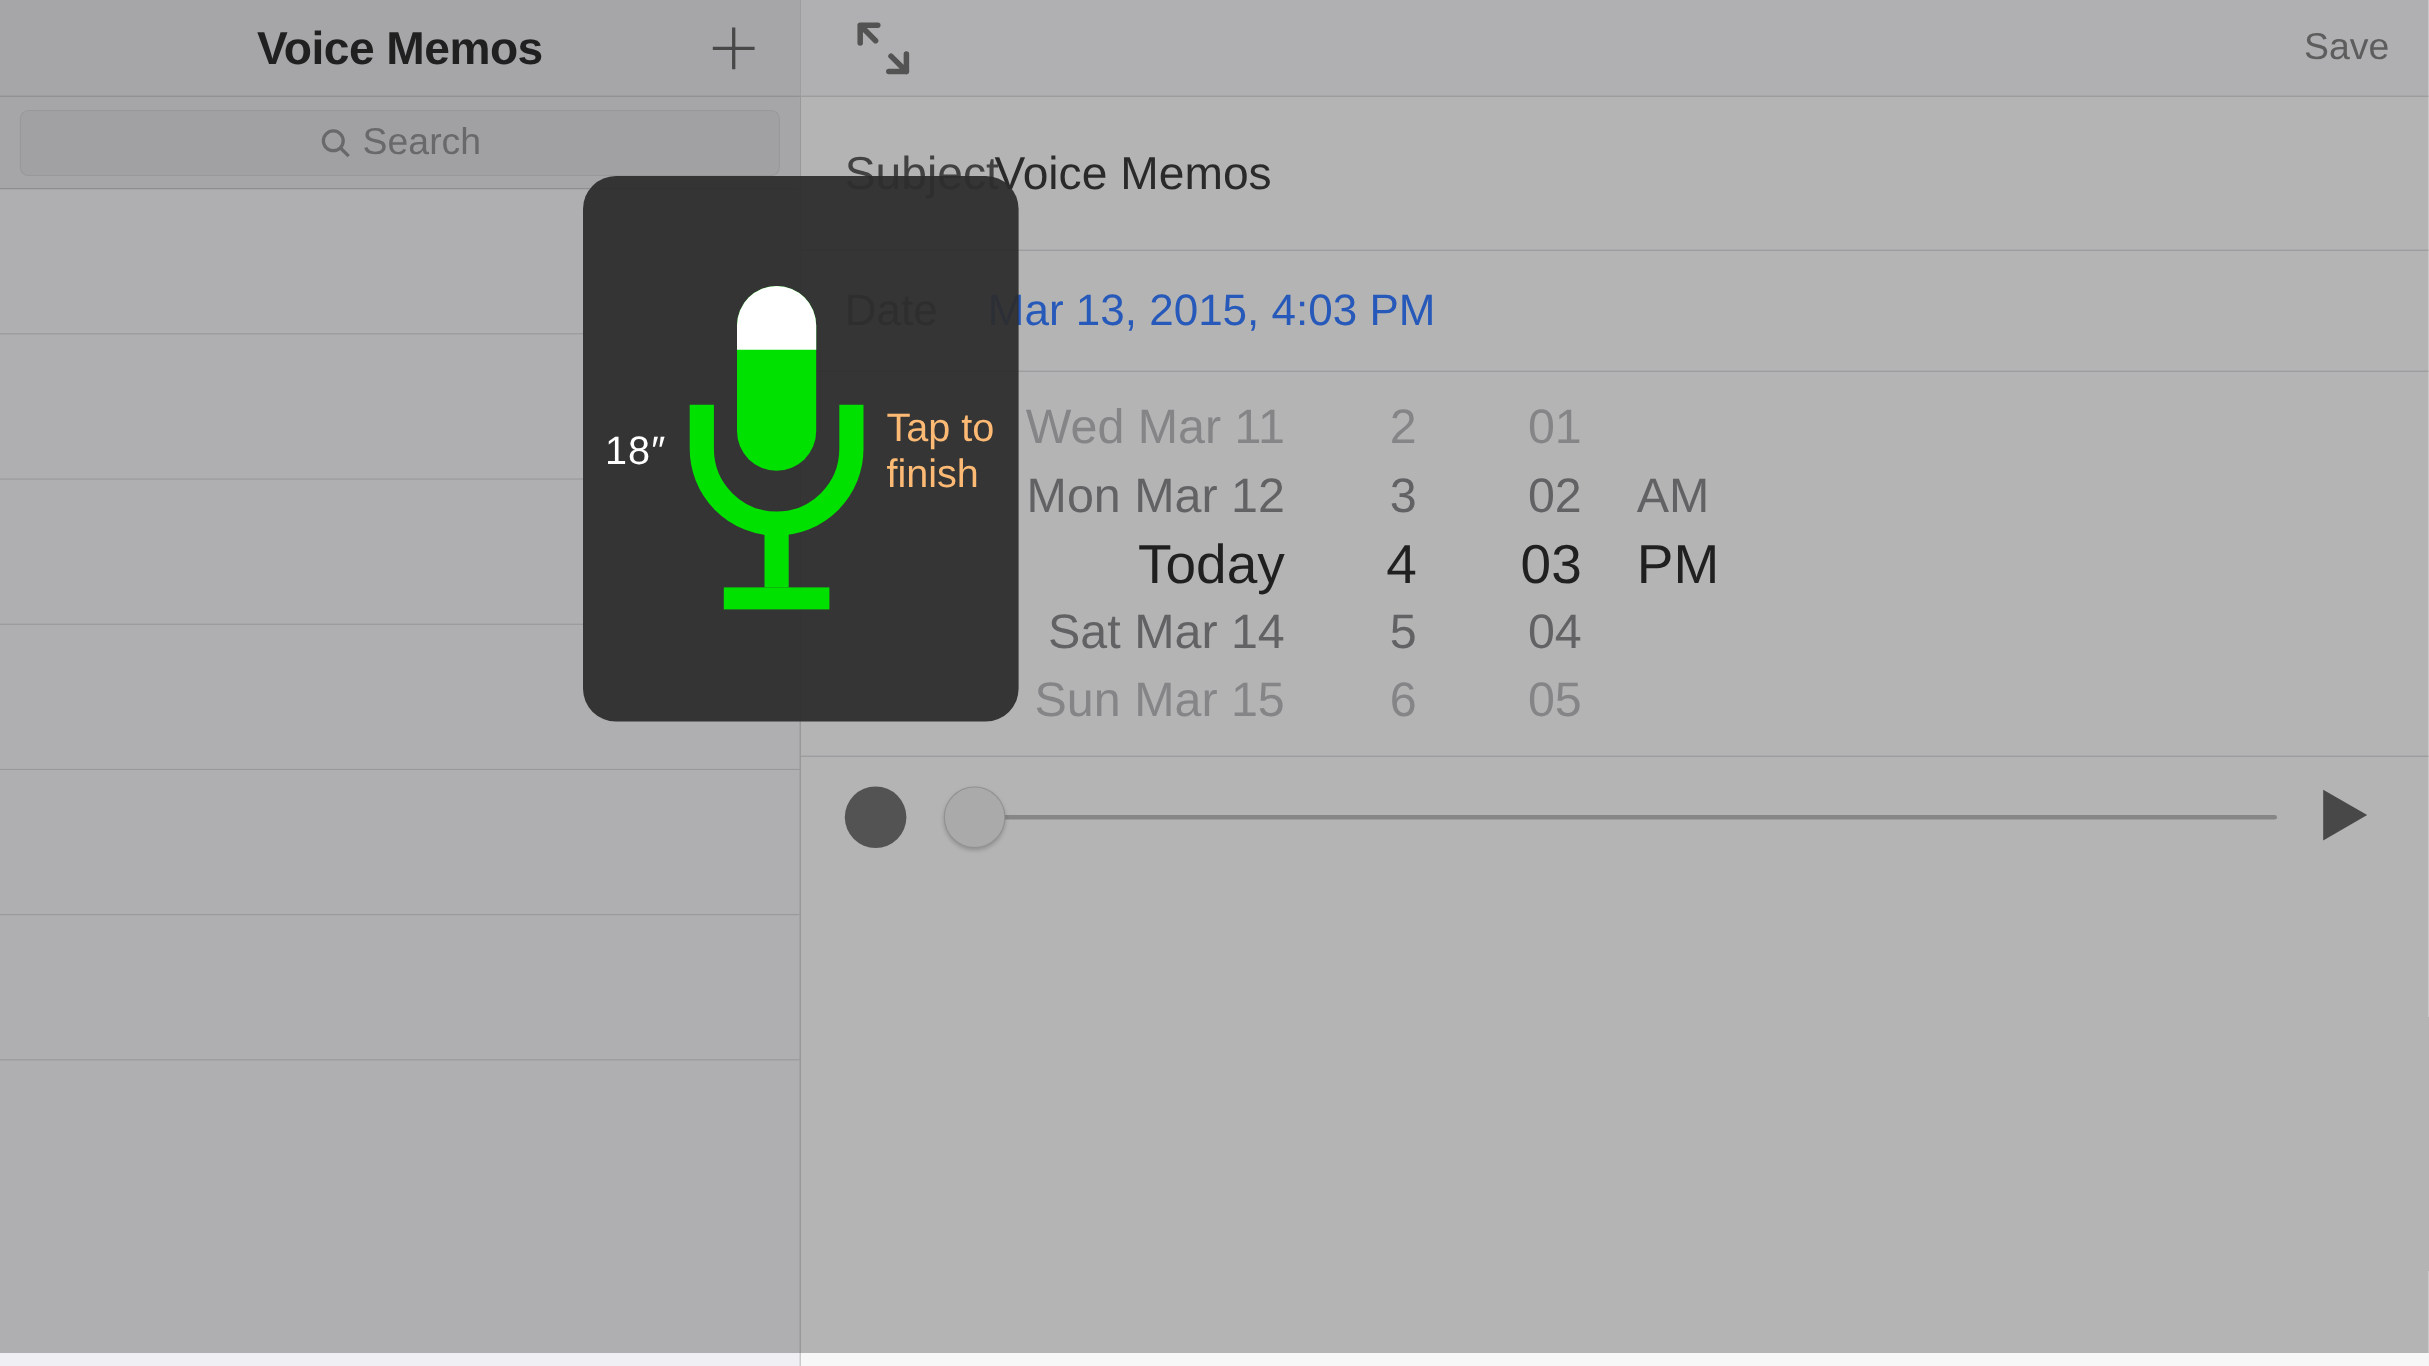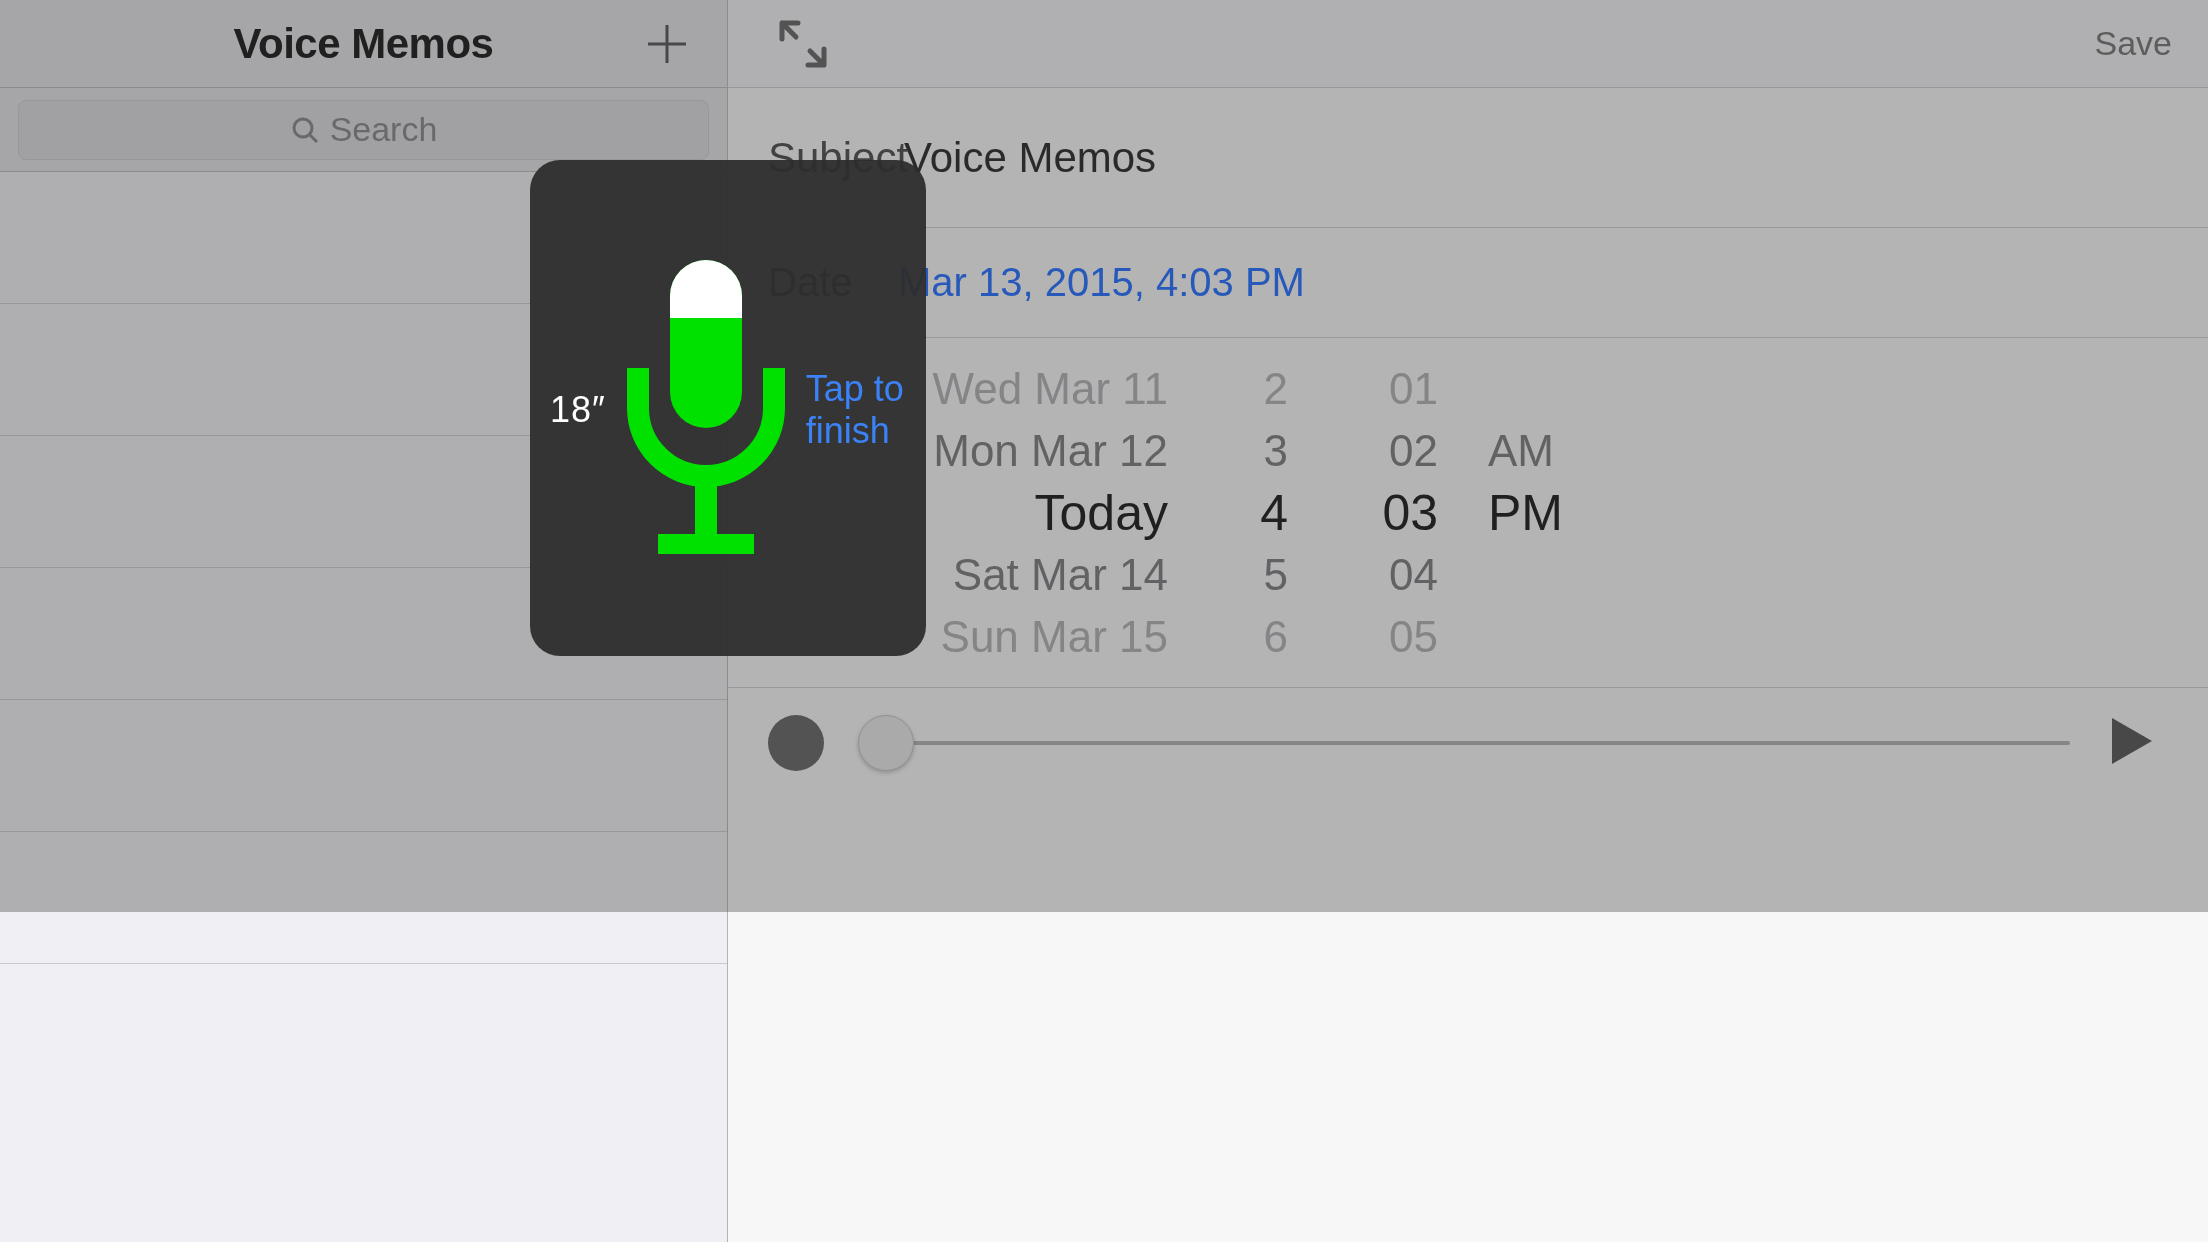--- a/index.html
+++ b/index.html
@@ -1,17 +1,17 @@
 <!DOCTYPE html>
 <html><head>
 <meta charset="utf-8">
 <style>
   * { margin:0; padding:0; box-sizing:border-box; font-family:-apple-system, "Helvetica Neue", Helvetica, Arial, sans-serif; }
   html,body { width:2208px; height:1242px; overflow:hidden; }
-  .root { position:relative; width:2208px; height:912px; background:#efeff4; }
+  .root { position:relative; width:2208px; height:1230px; background:#efeff4; }
   
   .left-pane { position:absolute; left:0; top:0; width:728px; height:1242px; background:#efeff4; border-right:1px solid #b2b2b2; }
   .right-pane { position:absolute; left:728px; top:0; width:1480px; height:1242px; background:#f7f7f8; }
   
   .left-header { position:relative; height:88px; background:#e0e0e5; border-bottom:1px solid #b2b2b2; }
   .left-title { position:absolute; left:0; right:0; top:0; bottom:0; line-height:88px; text-align:center; font-size:42px; font-weight:700; color:#000; letter-spacing:-0.5px; }
   .left-add { position:absolute; right:20px; top:0; bottom:0; width:80px; display:flex; align-items:center; justify-content:center; }
   .left-add svg { width:46px; height:46px; stroke:#444; stroke-width:3; }
   
   .search-row { height:84px; background:#e0e0e5; display:flex; align-items:center; padding:0 18px; border-bottom:1px solid #b2b2b2; }
@@ -51,21 +51,21 @@
   .slider { flex:1; position:relative; height:56px; display:flex; align-items:center; }
   .slider-track { position:absolute; left:28px; right:0; height:4px; background:#aaa; border-radius:2px; }
   .slider-thumb { position:absolute; left:0; width:56px; height:56px; border-radius:50%; background:#e6e6e6; border:1px solid #bcbcc0; box-shadow:0 2px 4px rgba(0,0,0,.25); }
   .play-btn svg { width:54px; height:54px; }
   
   .dim { position:absolute; inset:0; background:rgba(80,80,80,0.40); }
   
   .modal { position:absolute; left:530px; top:160px; width:396px; height:496px; background:rgba(45,45,45,0.94); border-radius:30px; display:flex; flex-direction:row; align-items:center; padding:30px 20px 26px; }
   .modal-duration { color:#fff; font-size:36px; font-weight:300; letter-spacing:1px; }
   .mic-wrap { flex:1; display:flex; align-items:center; justify-content:center; }
-  .modal-hint { color:#3b82f6; font-size:36px; font-weight:300; }
+  .modal-hint { color:#fdba74; font-size:36px; font-weight:300; }
 </style>
 </head>
 <body>
 
 <div class="root">
 
   <div class="left-pane">
     <div class="left-header">
       <div class="left-title">Voice Memos</div>
       <div class="left-add">

